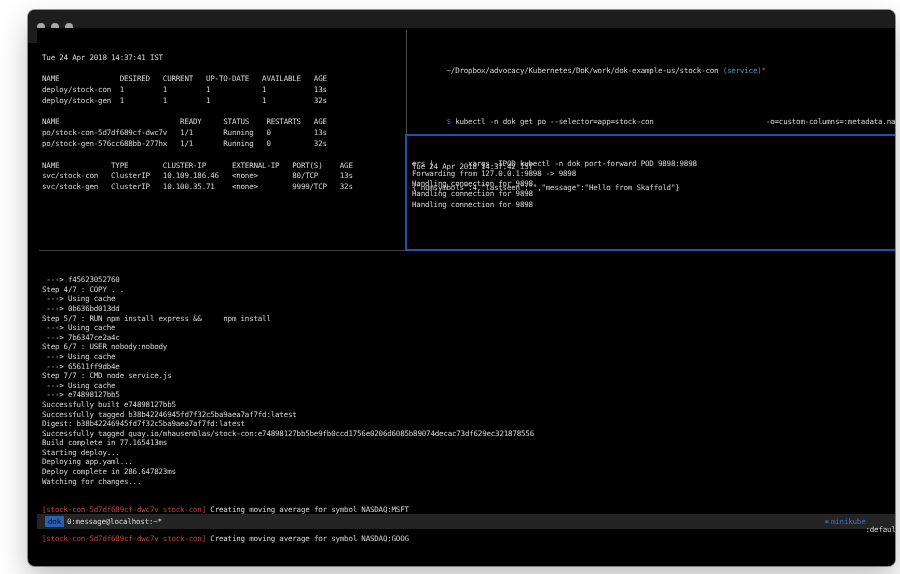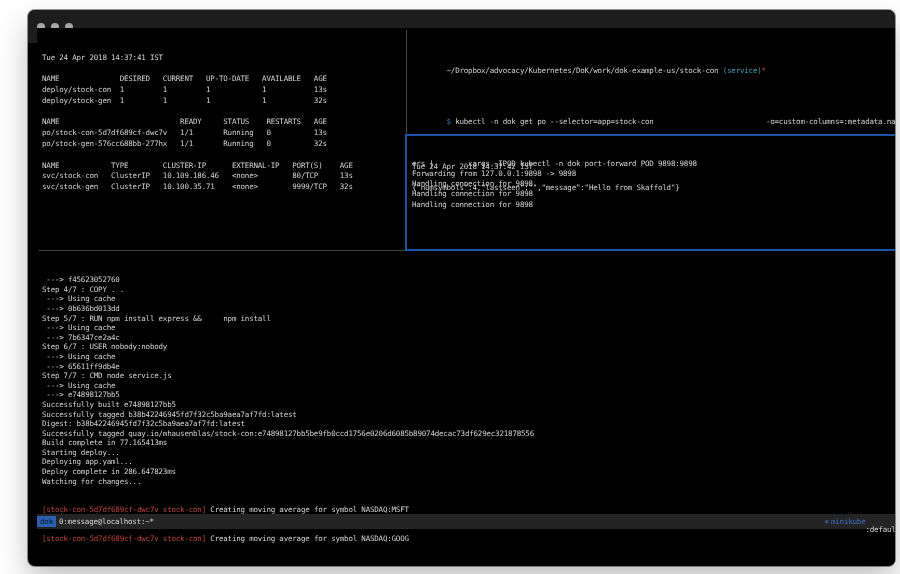--- a/index.html
+++ b/index.html
@@ -40,21 +40,21 @@
   .hd-botr  { left:368px; top:221px; width:496px; height:2px;   background:#1c52a8; }
   .red  { color:#c0453a; }
   .cyan { color:#3aa3b5; }
   .blue { color:#3d6fc0; }
   .statusbar {
     position:absolute; left:0; top:486px; width:867px; height:15px;
     background:#242424; display:flex; align-items:center; font-size:7.5px;
     letter-spacing:-0.2px; color:#d8d8d8;
   }
   .session-badge {
-    background:#2b5fb0; color:#0a1524; padding:1px 3px; margin-left:0;
+    background:#2b5fb0; color:#0a1524; padding:1px 3px; margin-left:8px;
     margin-right:3px;
   }
   .sb-right { margin-left:auto; padding-right:4px; display:flex; align-items:center; }
   .kube-icon { color:#3d6fc0; margin-right:2px; }
   .kube-ctx  { color:#3d6fc0; }
   .kube-ns   { color:#d8d8d8;margin-top:16px; }
 </style>
 </head>
 <body>
 

